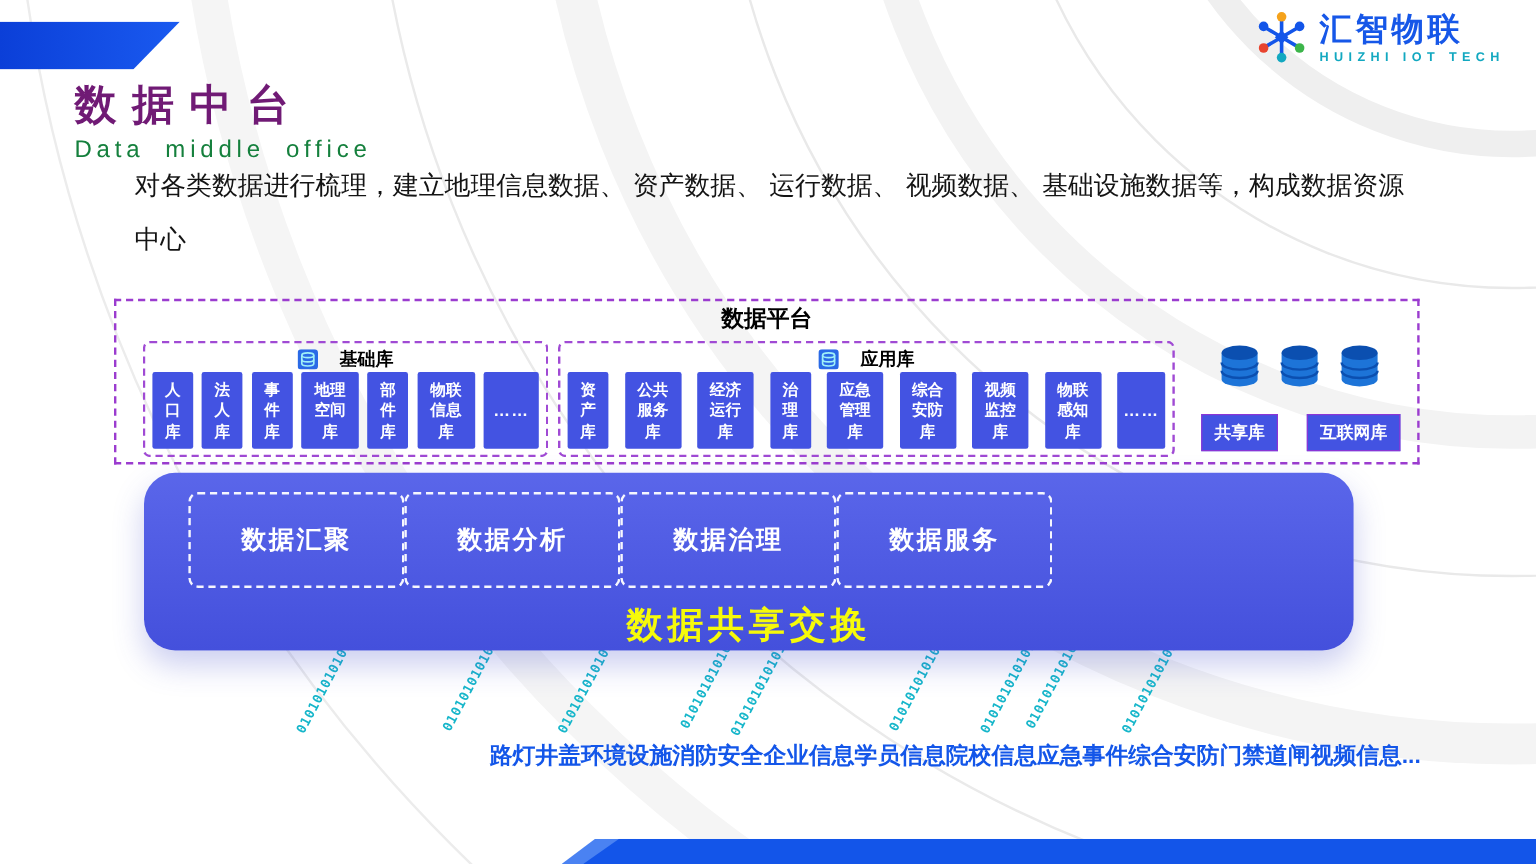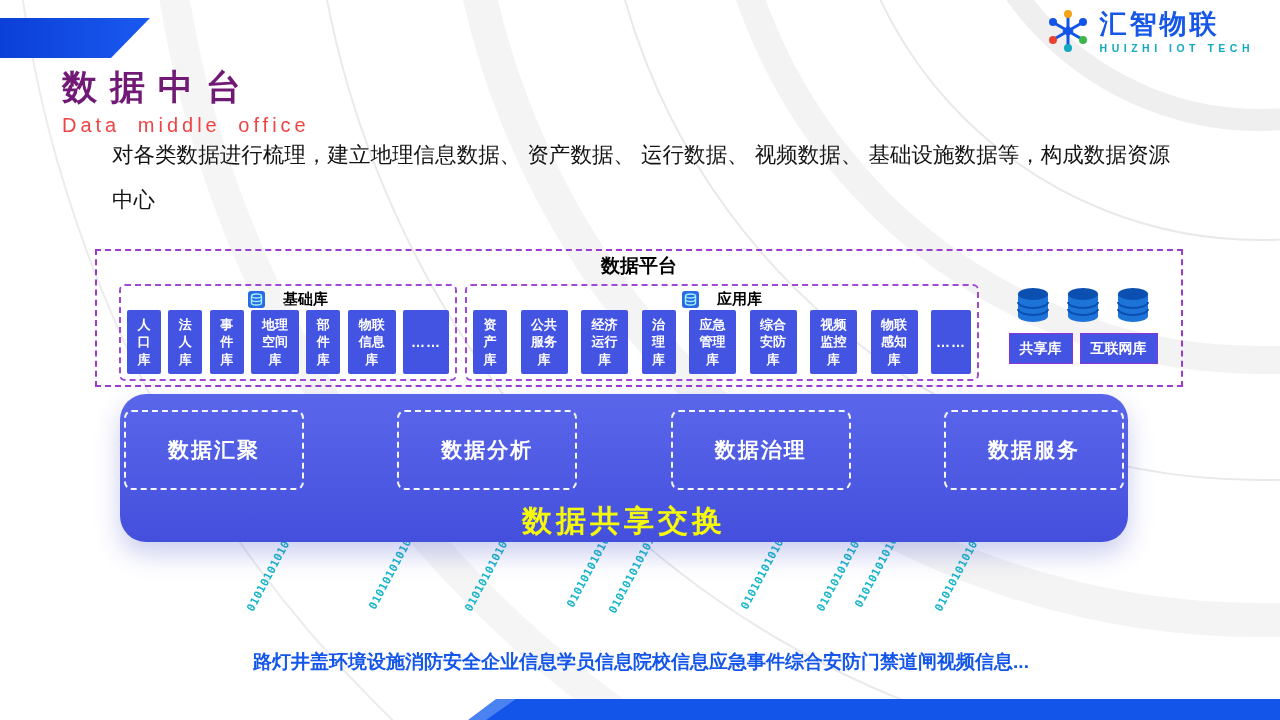--- a/index.html
+++ b/index.html
@@ -20,21 +20,21 @@
 
   
   .logo { position:absolute; right:26px; top:8px; z-index:3; display:flex; align-items:flex-end; gap:9px; }
   .logo-text { display:flex; flex-direction:column; }
   .logo-title { font-size:27px; font-weight:bold; color:#1657e8; letter-spacing:3px; line-height:1.1; }
   .logo-sub { font-size:10.5px; font-weight:bold; color:#12a8c0; letter-spacing:4.5px; margin-top:2px; }
 
   
   .title-block { position:absolute; left:62px; top:64px; z-index:2; }
   .page-title { font-size:35px; font-weight:bold; color:#701a75; letter-spacing:13px; }
-  .page-subtitle { font-size:20px; color:#ef4444; letter-spacing:4px; word-spacing:8px; margin-top:3px; }
+  .page-subtitle { font-size:20px; color:#15803d; letter-spacing:4px; word-spacing:8px; margin-top:3px; }
 
   
   .description {
     position:absolute; left:112px; top:133px; width:1058px; z-index:2;
     font-size:21.5px; color:#141414; line-height:2.1; text-align:justify;
   }
 
   
   .platform {
     position:absolute; left:95px; top:249px; width:1088px; height:138px; z-index:2;
@@ -53,52 +53,52 @@
     display:flex; align-items:center; justify-content:center; text-align:center; border-radius:2px;
   }
   .cell .t { display:block; word-break:break-all; margin:auto; }
   .t1 { width:14px; } .t2 { width:27px; }
   .cw1 { width:34px; } .cw2 { width:48px; } .cdots { width:46px; font-size:14px; letter-spacing:1px; }
   .group-app .cw1 { width:34px; } .group-app .cw2 { width:47px; } .group-app .cdots { width:40px; }
 
   
   .group-share { position:absolute; left:902px; top:33px; width:168px; height:97px; }
   .cyl-row { display:flex; justify-content:center; gap:16px; margin-top:3px; }
-  .share-row { display:flex; justify-content:center; gap:7px; margin-top:8px; }
+  .share-row { display:flex; justify-content:flex-end; gap:24px; margin-top:20px; }
   .share-cell {
     height:31px; background:#4353e2; border:1px solid #8a35d6; color:#fff;
     font-size:14px; font-weight:bold; display:flex; align-items:center; justify-content:center; padding:0 10px;
   }
 
   
   .process {
     position:absolute; left:120px; top:394px; width:1008px; height:148px; z-index:2;
     background:linear-gradient(180deg,#5a66ea,#4450dc); border-radius:26px;
     box-shadow:0 12px 26px rgba(70,80,200,.28);
   }
-  .steps { display:flex; justify-content:space-between; padding:16px 4px 0; }
+  .steps { display:flex; padding:16px 37px 0; }
   .step {
     width:180px; height:80px; border:2px dashed rgba(255,255,255,.95); border-radius:8px;
     display:flex; align-items:center; justify-content:center;
     color:#fff; font-size:21px; font-weight:bold; letter-spacing:2px;
   }
   .exchange { text-align:center; margin-top:11px; color:#f6fa0a; font-size:30px; font-weight:bold; letter-spacing:4px; }
 
   
   .stream {
     position:absolute; z-index:1; white-space:nowrap;
     font-family:"DejaVu Sans Mono", monospace; font-size:11px; font-weight:bold;
     color:#16b6ca; letter-spacing:.5px;
     transform:rotate(-62deg); transform-origin:0 50%;
   }
 
   
   .sources {
-    position:absolute; left:98px; top:649px; width:1086px; z-index:2;
-    display:flex; justify-content:center;
+    position:absolute; left:98px; top:617px; width:1086px; z-index:2;
+    display:flex; justify-content:flex-end;
   }
   .source { font-size:19px; color:#1356e9; font-weight:bold; white-space:nowrap; }
 
   
   .band {
     position:absolute; left:486px; top:699px; width:794px; height:21px; z-index:3;
     background:#1355e9; clip-path:polygon(30px 0,100% 0,100% 100%,0 100%);
   }
   .band-accent {
     position:absolute; left:468px; top:699px; width:62px; height:21px; z-index:2;

